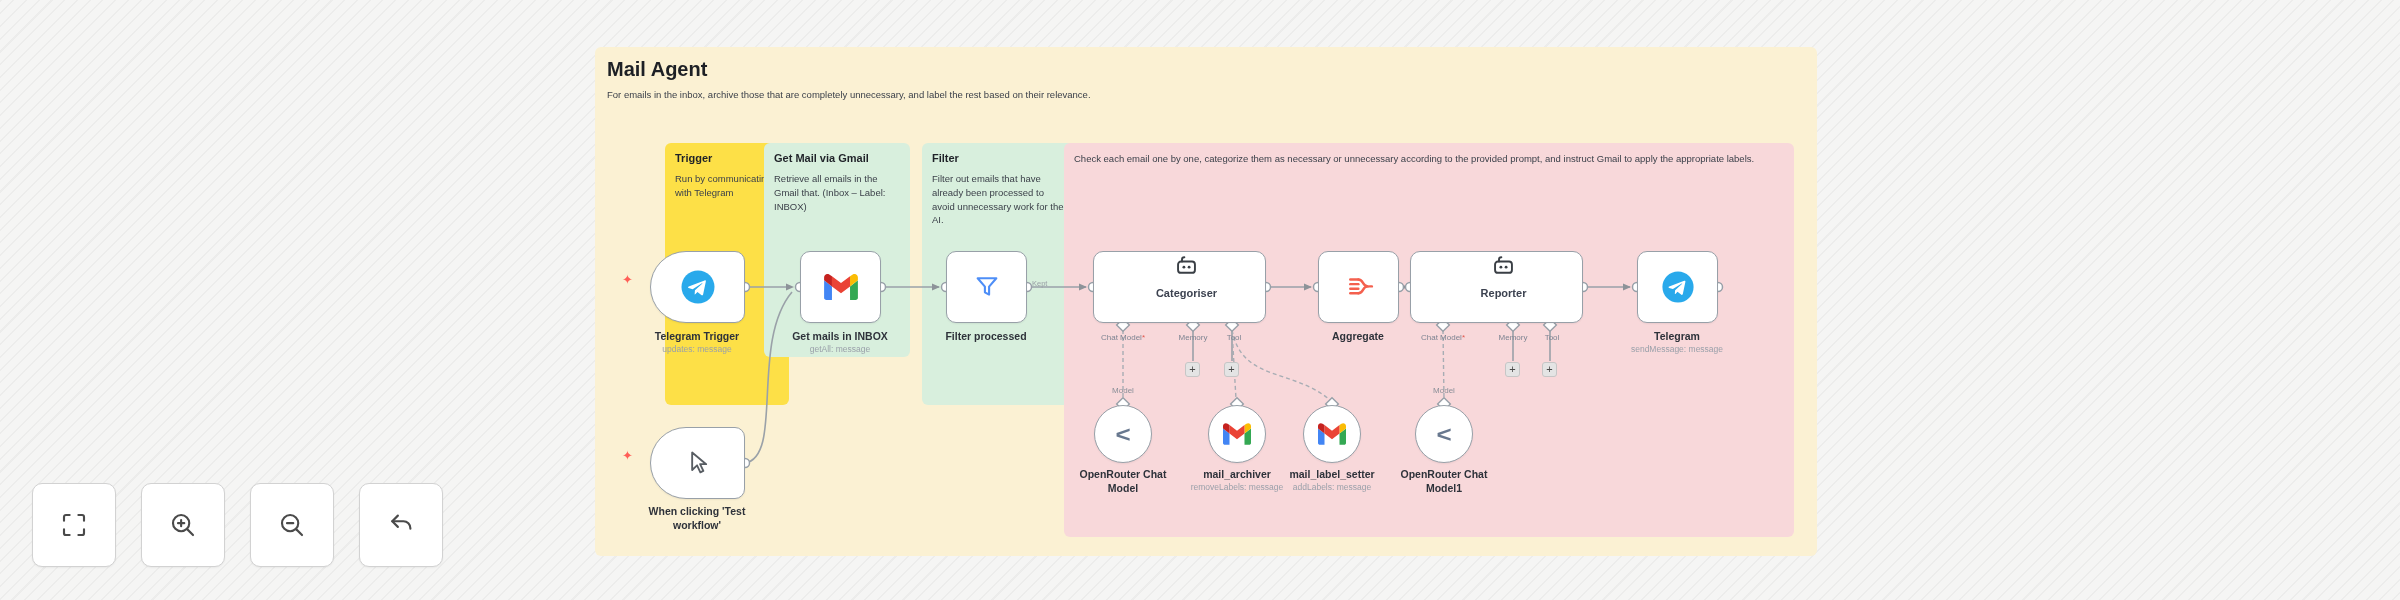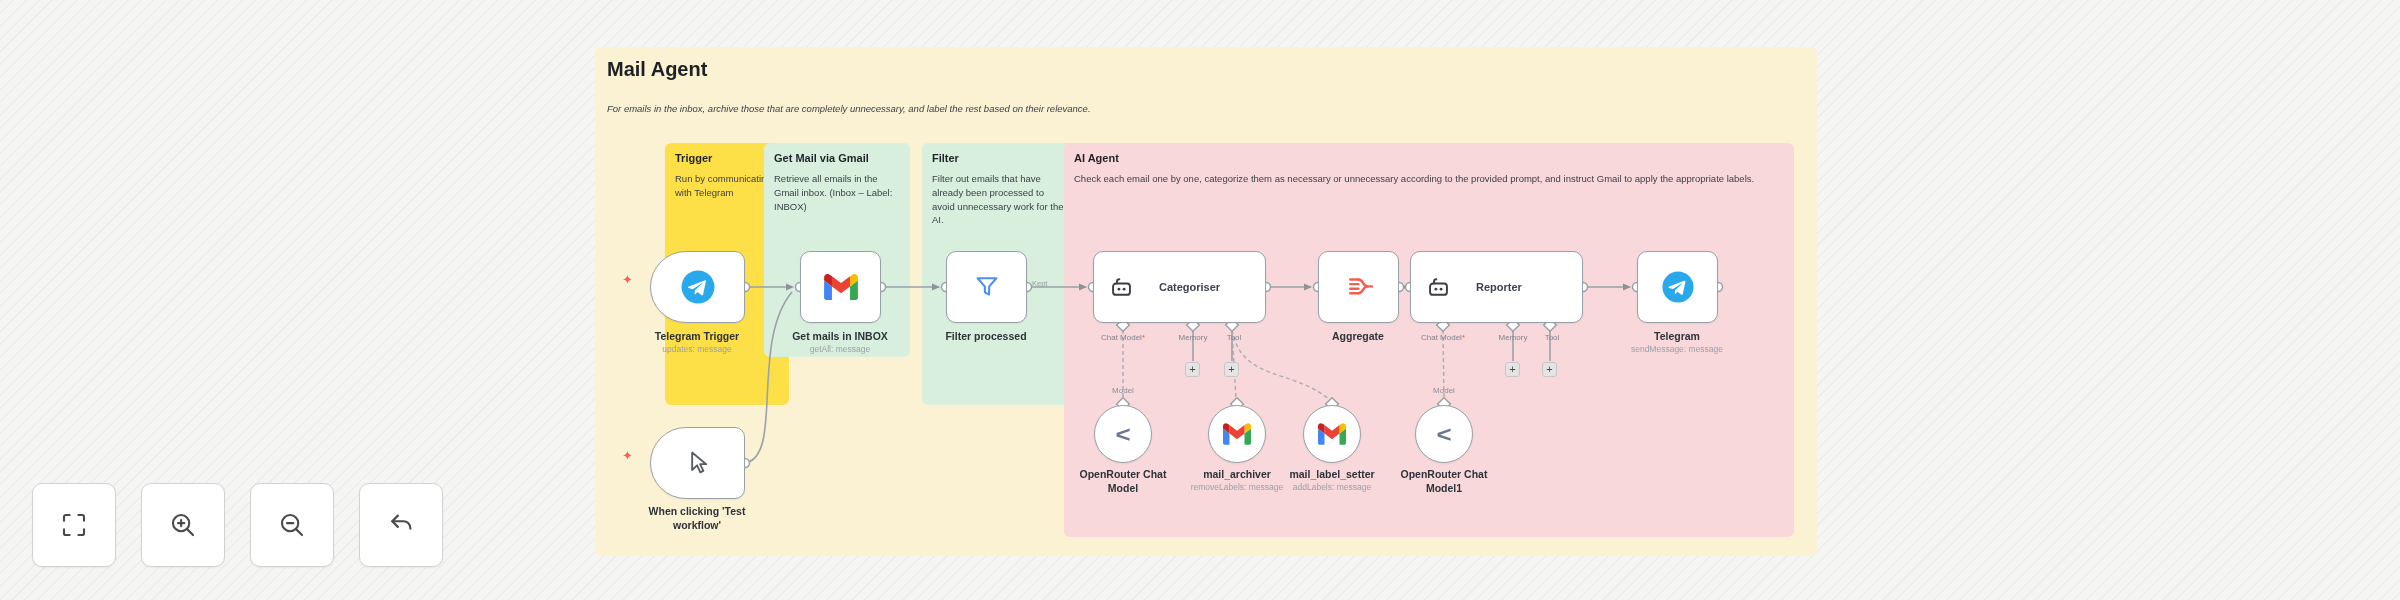--- a/index.html
+++ b/index.html
@@ -18,21 +18,21 @@
   .group-desc { font-size:9.5px; line-height:1.45; color:#3c414a; }
   .frame-title { font-size:20px; font-weight:bold; color:#1d2025; }
   .frame-desc { font-size:9.5px; color:#3c414a; }
   
   .node {
     background:#fff; border:1.5px solid #98a0a8; border-radius:10px;
     display:flex; align-items:center; justify-content:center;
     box-shadow:0 1px 2px rgba(0,0,0,0.06);
   }
   .node.trigger { border-radius:36px 10px 10px 36px; }
-  .node.agent { justify-content:flex-start; padding-left:14px; gap:24px; }
+  .node.agent { justify-content:flex-start; padding-left:14px; gap:8px;flex-direction:column; }
   .agent-label { font-size:11px; font-weight:bold; color:#3c4250; }
   .node-label { font-size:10.5px; font-weight:bold; color:#2e323a; text-align:center; line-height:1.3; }
   .node-sub { font-size:8.5px; color:#9aa0aa; text-align:center; white-space:nowrap; }
   .circle-node {
     background:#fff; border:1.5px solid #98a0a8; border-radius:50%;
     display:flex; align-items:center; justify-content:center;
     box-shadow:0 1px 2px rgba(0,0,0,0.06);
   }
   .or-glyph { font-size:26px; font-weight:bold; color:#68788f; line-height:1; transform:scaleY(0.85); }
   
@@ -54,37 +54,36 @@
     box-shadow:0 1px 2px rgba(0,0,0,0.05); cursor:pointer;
   }
   svg { display:block; }
   .conn-layer { pointer-events:none; }
 </style>
 </head>
 <body>
 
 <div class="abs wf-frame" style="left:595px; top:47px; width:1222px; height:509px;">
   <div class="abs frame-title" style="left:12px; top:11px;">Mail Agent</div>
-  <div class="abs frame-desc" style="left:12px; top:56px; width:1180px;font-style:italic;">For emails in the inbox, archive those that are completely unnecessary, and label the rest based on their relevance.</div>
+  <div class="abs frame-desc" style="left:12px; top:42px; width:1180px;">For emails in the inbox, archive those that are completely unnecessary, and label the rest based on their relevance.</div>
 </div>
 
 <div class="abs group" style="left:628px; top:143px; width:124px; height:262px; background:#fde047;margin-left:37px;">
   <div class="group-title">Trigger</div>
   <div class="group-desc">Run by communicating with Telegram</div>
 </div>
 <div class="abs group" style="left:764px; top:143px; width:146px; height:214px; background:#d8efdd;">
   <div class="group-title">Get Mail via Gmail</div>
-  <div class="group-desc">Retrieve all emails in the Gmail inbox. (Inbox – Label: INBOX)</div>
+  <div class="group-desc">Retrieve all emails in the Gmail that. (Inbox – Label: INBOX)</div>
 </div>
 <div class="abs group" style="left:922px; top:143px; width:152px; height:262px; background:#d8efdd;">
   <div class="group-title">Filter</div>
   <div class="group-desc">Filter out emails that have already been processed to avoid unnecessary work for the AI.</div>
 </div>
 <div class="abs group" style="left:1064px; top:143px; width:730px; height:394px; background:#f8d8da;">
-  <div class="group-title">AI Agent</div>
   <div class="group-desc" style="width:700px;">Check each email one by one, categorize them as necessary or unnecessary according to the provided prompt, and instruct Gmail to apply the appropriate labels.</div>
 </div>
 
 <svg class="abs conn-layer" style="left:0; top:0;" width="2400" height="600" viewBox="0 0 2400 600">
 
   <g stroke="#9aa1a8" stroke-width="1.6" fill="none">
     <path d="M745 287 L791 287"></path>
     <path d="M881 287 L939 287"></path>
     <path d="M1027 287 L1086 287"></path>
     <path d="M1266 287 L1311 287"></path>

